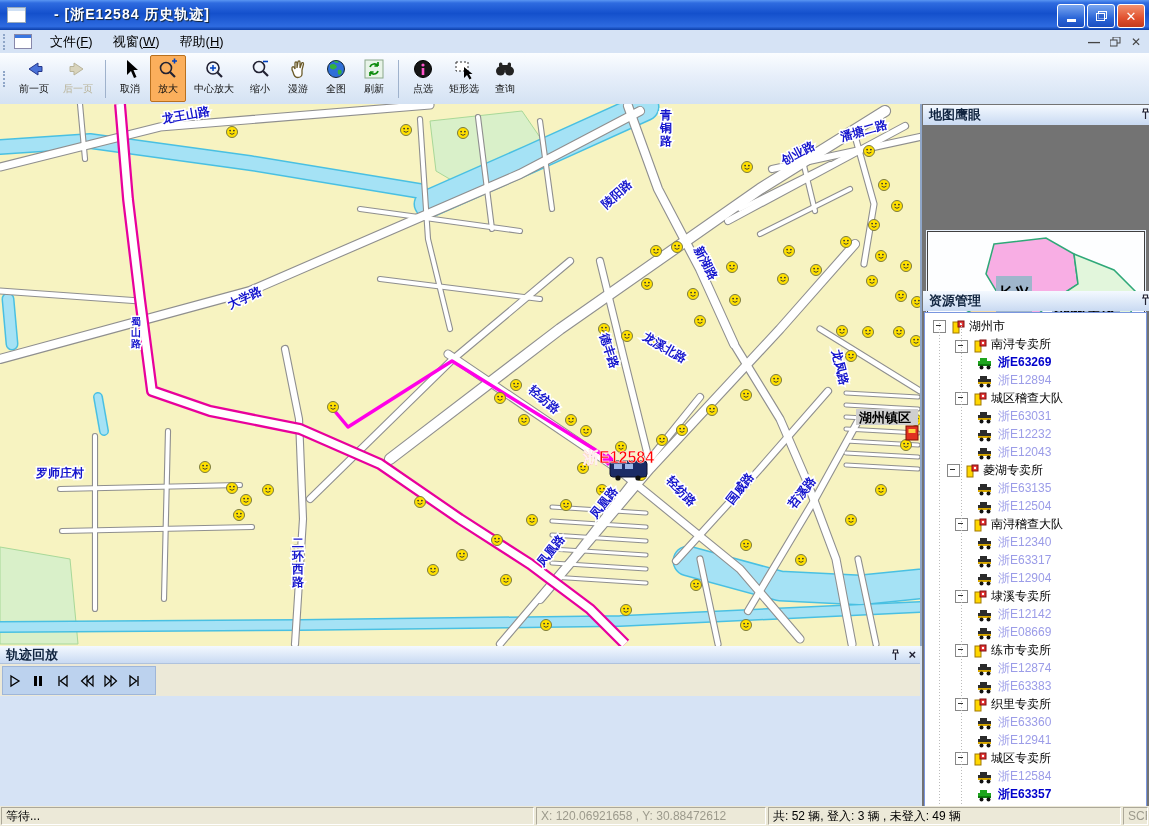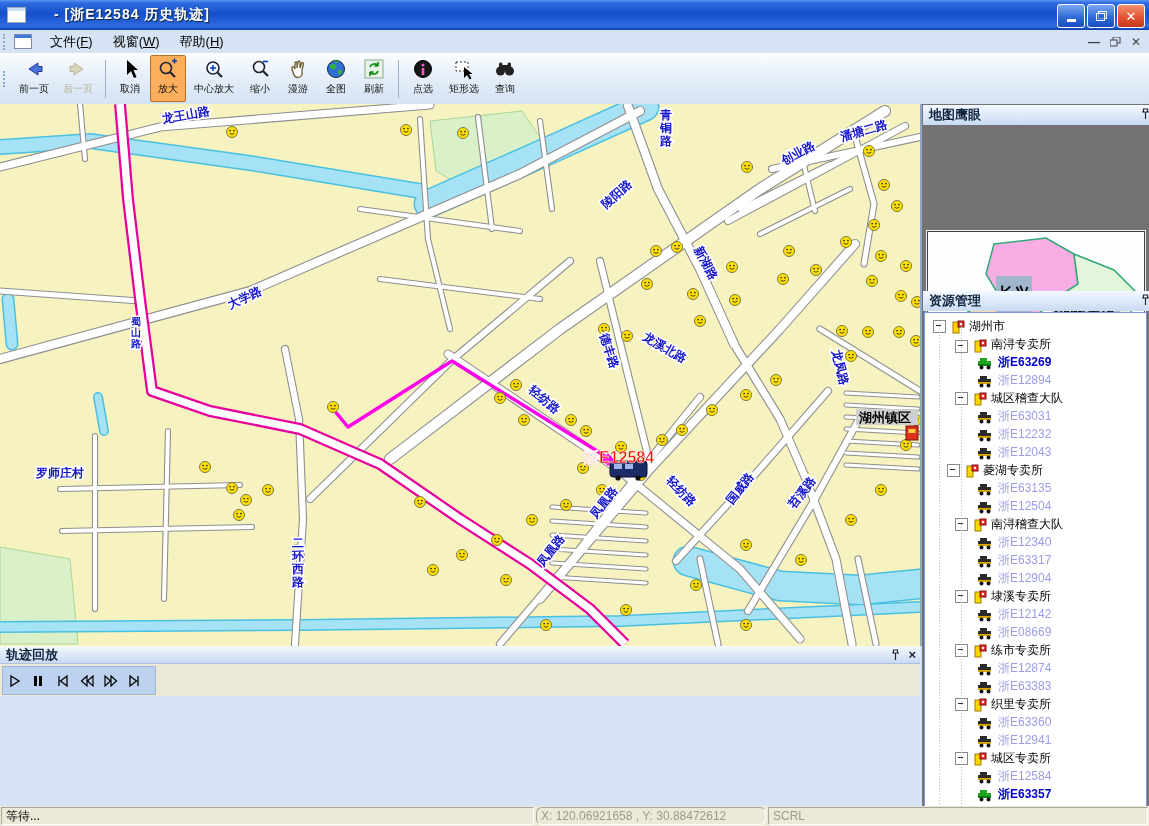--- a/index.html
+++ b/index.html
@@ -1146,17 +1146,18 @@
           </svg>
         </div>
       </div>
 
     <div id="pb-ticks"></div>
   </div>
 
 
   <div class="statusbar">
     <div class="sseg" style="width:533px;">等待...</div>
-    <div class="sseg gray" style="width:230px;border-radius:6px;">X: 120.06921658 , Y: 30.88472612</div>
+    <div class="sseg gray" style="width:230px;">X: 120.06921658 , Y: 30.88472612</div>
+    <div class="sseg" style="width:353px;">共: 52 辆, 登入: 3 辆 , 未登入: 49 辆</div>
     <div class="sseg gray" style="flex:1;">SCRL</div>
   </div>
 
 </div>
 
 </body></html>

